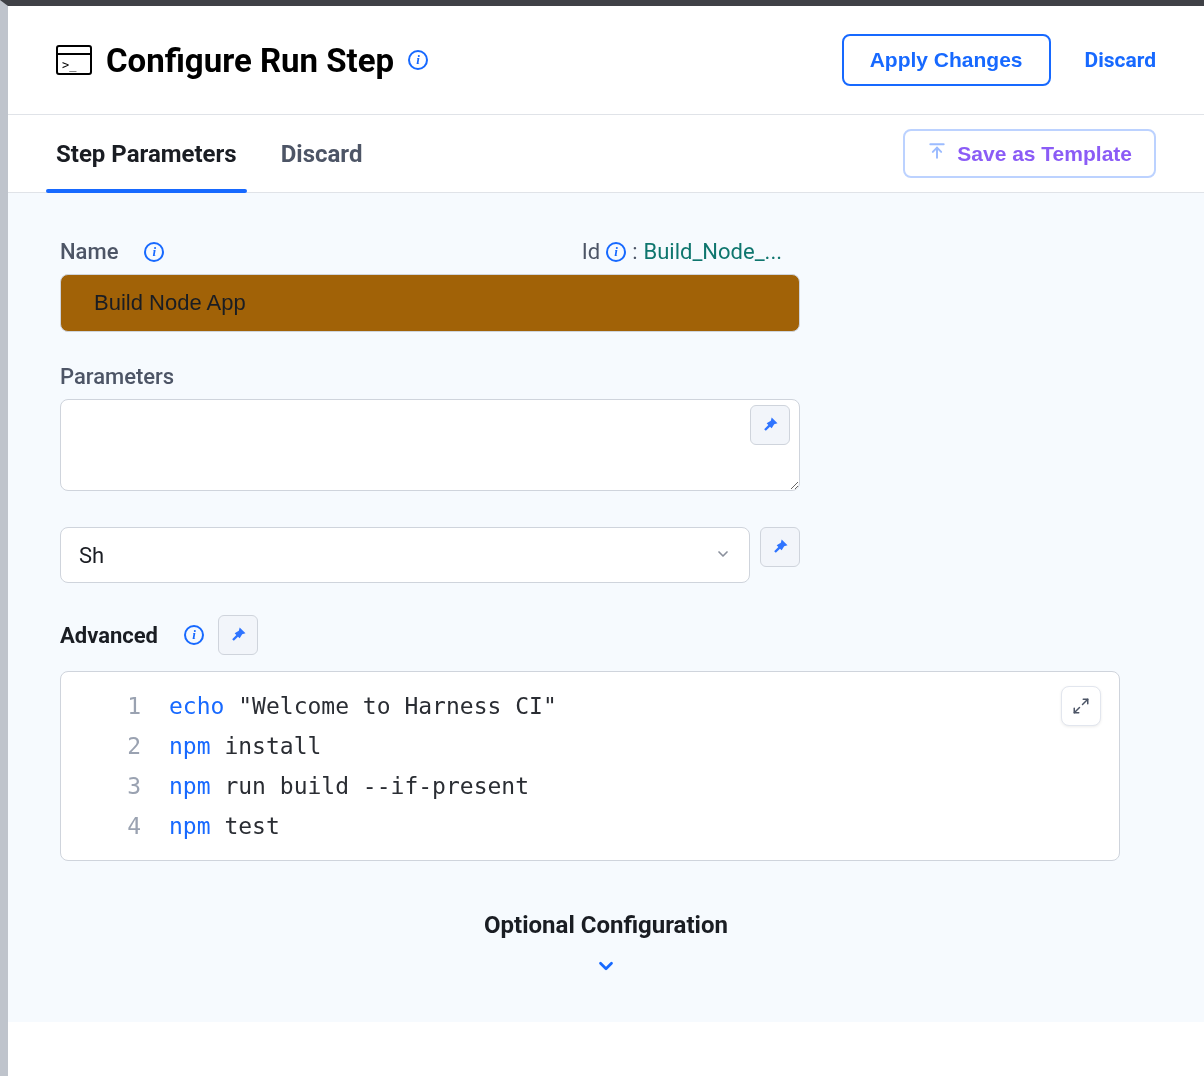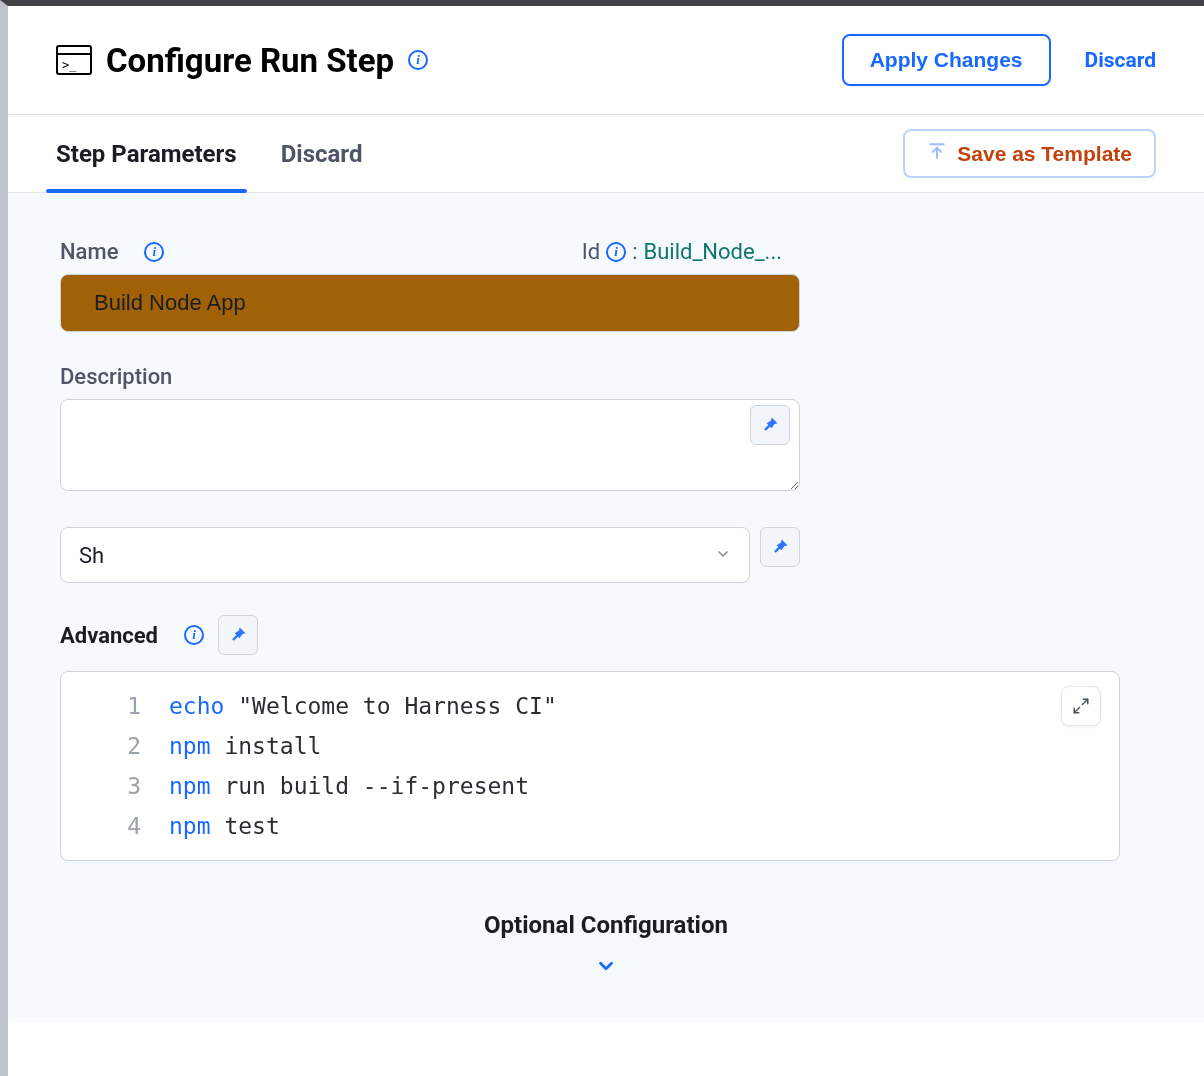--- a/index.html
+++ b/index.html
@@ -55,21 +55,21 @@
   .tab {
     font-size: 24px; font-weight:700; color:#4d5566; height:100%;
     display:flex; align-items:center; cursor:pointer; position:relative;
   }
   .tab.active { color: #1a1d23; }
   .tab.active::after {
     content:""; position:absolute; left:-10px; right:-10px; bottom:-1px;
     height:4px; background:#1769ff; border-radius:2px;
   }
   .save-template-btn {
-    border: 2px solid #bcd2ff; color:#c2410c; background:#fff;
+    border: 2px solid #bcd2ff; color:#8b5cf6; background:#fff;
     font-size: 21px; font-weight:600; padding: 10px 22px; border-radius: 8px;
     display:flex; align-items:center; gap:10px; cursor:pointer;
   }
   .up-icon { font-size: 20px; }
 
   
   .form-area {
     background:#f6fafe; padding: 46px 52px 40px 52px;
   }
   .field-row { margin-bottom: 32px; }
@@ -174,21 +174,21 @@
         <span>Id</span>
         <span class="info-icon">i</span>
         <span>: </span>
         <span class="id-link">Build_Node_...</span>
       </div>
     </div>
     <input class="text-input" value="Build Node App" style="">
   </div>
 
   <div class="field-row">
-    <div class="field-label">Description</div>
+    <div class="field-label">Parameters</div>
     <div class="desc-wrap">
       <textarea class="textarea" value="" style=""></textarea>
       <div class="pin-btn pin-inside">
         <svg width="20" height="20" viewBox="0 0 24 24" fill="#2f74ff">
             <path d="M14 3l7 7-4 1-3 5-2-2-5 5-2-2 5-5-2-2 5-3 1-4z"></path>
           </svg>
       </div>
     </div>
   </div>
 

